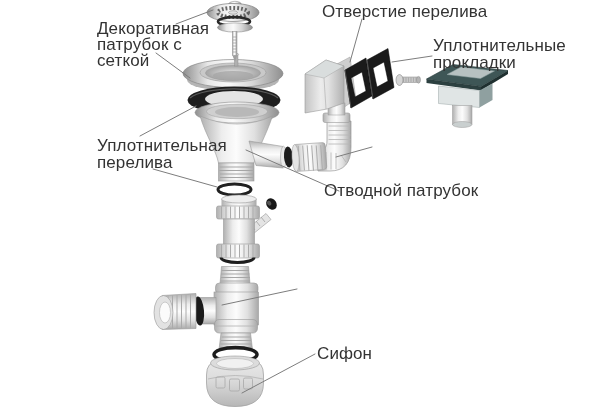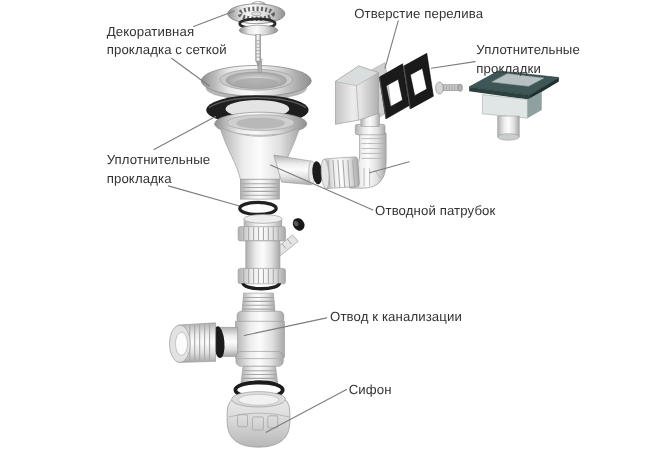--- a/index.html
+++ b/index.html
@@ -1,26 +1,26 @@
 <!DOCTYPE html>
 <html><head>
 <meta charset="utf-8">
 <style>
   html,body{margin:0;padding:0;background:#fff;}
   #stage{position:relative;width:600px;height:408px;background:#ffffff;overflow:hidden;
          font-family:"Liberation Sans",sans-serif;}
   #stage svg{position:absolute;left:0;top:0;}
-  .lbl{position:absolute;font-size:12px;line-height:16px;color:#333;letter-spacing:.1px;}
+  .lbl{position:absolute;font-size:17px;line-height:16px;color:#333;letter-spacing:.1px;}
   .nowrap{white-space:nowrap;}
   #lbl-dekorativnaya{left:97px;top:21px;width:122px;}
   #lbl-otverstie{left:322px;top:4px;}
   #lbl-uplotnitelnye{left:433px;top:37px;width:112px;line-height:17px;}
   #lbl-uplotnitelnaya{left:97px;top:137px;width:108px;line-height:17px;}
   #lbl-perelivnoy{left:374px;top:136px;}
-  #lbl-otvodnoy{left:341px;top:183px;text-align:right;}
+  #lbl-otvodnoy{left:324px;top:183px;text-align:right;}
   #lbl-otvod{left:300px;top:280px;}
   #lbl-sifon{left:317px;top:346px;text-align:right;}
 </style>
 </head>
 <body>
 
 <div id="stage">
 
 <svg width="600" height="408" viewBox="0 0 600 408">
   <defs>
@@ -199,20 +199,19 @@
     <path d="M432 56 L392 62"></path>
     <path d="M140 136 L196 106"></path>
     <path d="M153 169 L217 187"></path>
     <path d="M372 147 L336 157"></path>
     <path d="M339 191 L246 150"></path>
     <path d="M297 289 L222 305"></path>
     <path d="M315 354 L242 393"></path>
   </g>
 </svg>
 
-  <div class="lbl" id="lbl-dekorativnaya">Декоративная прокладка с сеткой</div>
+  <div class="lbl" id="lbl-dekorativnaya">Декоративная патрубок с сеткой</div>
   <div class="lbl nowrap" id="lbl-otverstie">Отверстие перелива</div>
   <div class="lbl" id="lbl-uplotnitelnye">Уплотнительные прокладки</div>
-  <div class="lbl" id="lbl-uplotnitelnaya">Уплотнительные прокладка</div>
+  <div class="lbl" id="lbl-uplotnitelnaya">Уплотнительная перелива</div>
   <div class="lbl nowrap" id="lbl-otvodnoy">Отводной патрубок</div>
-  <div class="lbl nowrap" id="lbl-otvod">Отвод к канализации</div>
   <div class="lbl nowrap" id="lbl-sifon">Сифон</div>
 </div>
 
 </body></html>

